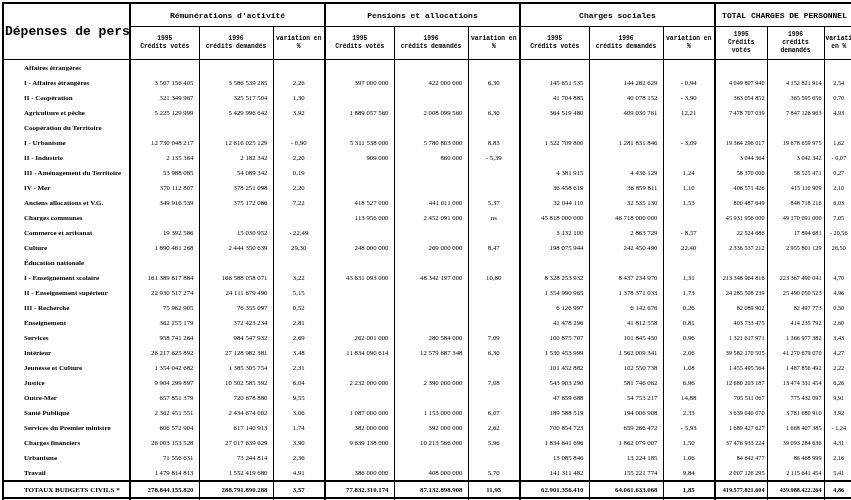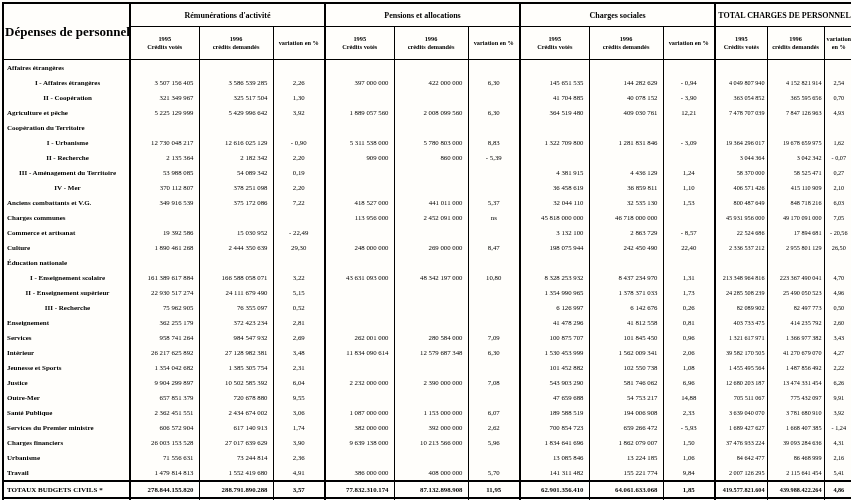--- a/index.html
+++ b/index.html
@@ -1,26 +1,26 @@
 <!DOCTYPE html>
 <html><head>
 <meta charset="utf-8">
 <style>
   html,body{margin:0;padding:0;background:#fcfbf8;width:851px;height:500px;overflow:hidden;}
   .page{width:847px;margin:2px auto 0;font-family:"Liberation Serif",serif;color:#000;}
   table{border-collapse:collapse;table-layout:fixed;width:847px;border:2px solid #000;background:#fffefb;}
   th,td{overflow:hidden;white-space:nowrap;}
-  thead th{border:1px solid #000;font-weight:bold;vertical-align:middle;}
+  thead th{border:1px solid #000;font-weight:bold;vertical-align:middle;font-family:Liberation Mono, monospace;}
   th.title{font-size:13px;}
   th.grp{font-size:8px;height:20px;border-left:2px solid #000;}
   th.sub{font-size:6.3px;height:30px;white-space:pre-line;line-height:1.25;}
   th.subgs{border-left:2px solid #000;}
   tbody td{border-left:1px solid #000;height:13px;vertical-align:middle;}
-  td.lbl{font-size:7px;font-weight:bold;padding-left:3px;border-left:none;}
-  td.ind{text-align:center;}
+  td.lbl{font-size:7px;font-weight:bold;padding-left:20px;border-left:none;}
+  td.ind{}
   td.n{text-align:right;padding-right:5px;font-size:6.8px;}
   td.v{text-align:center;font-size:6.8px;}
   td.gs{border-left:2px solid #000;}
   td.tg{font-size:6.2px;}
   td.n.tg{padding-right:2px;}
   tr.total td{font-weight:bold;border-top:2px solid #000;margin-top:24px;}
 </style>
 </head>
 <body>
 
@@ -158,21 +158,21 @@
           <td class="n">5 780 803 000</td>
           <td class="v">8,83</td>
           <td class="n gs">1 322 709 800</td>
           <td class="n">1 281 831 846</td>
           <td class="v">- 3,09</td>
           <td class="n gs tg">19 364 296 017</td>
           <td class="n tg">19 678 659 975</td>
           <td class="v tg">1,62</td>
         </tr>
         <tr class="item">
-          <td class="lbl ind">II - Recherche</td>
+          <td class="lbl ind">II - Industrie</td>
           <td class="n gs">2 135 364</td>
           <td class="n">2 182 342</td>
           <td class="v">2,20</td>
           <td class="n gs">909 000</td>
           <td class="n">860 000</td>
           <td class="v">- 5,39</td>
           <td class="n gs"></td>
           <td class="n"></td>
           <td class="v"></td>
           <td class="n gs tg">3 044 364</td>
@@ -203,21 +203,21 @@
           <td class="n"></td>
           <td class="v"></td>
           <td class="n gs">36 458 619</td>
           <td class="n">36 859 811</td>
           <td class="v">1,10</td>
           <td class="n gs tg">406 571 426</td>
           <td class="n tg">415 110 909</td>
           <td class="v tg">2,10</td>
         </tr>
         <tr class="item">
-          <td class="lbl">Anciens combattants et V.G.</td>
+          <td class="lbl">Anciens allocations et V.G.</td>
           <td class="n gs">349 916 539</td>
           <td class="n">375 172 086</td>
           <td class="v">7,22</td>
           <td class="n gs">418 527 000</td>
           <td class="n">441 011 000</td>
           <td class="v">5,37</td>
           <td class="n gs">32 044 110</td>
           <td class="n">32 535 130</td>
           <td class="v">1,53</td>
           <td class="n gs tg">800 487 649</td>
@@ -368,21 +368,21 @@
           <td class="n">12 579 687 348</td>
           <td class="v">6,30</td>
           <td class="n gs">1 530 453 999</td>
           <td class="n">1 562 009 341</td>
           <td class="v">2,06</td>
           <td class="n gs tg">39 582 170 505</td>
           <td class="n tg">41 270 679 070</td>
           <td class="v tg">4,27</td>
         </tr>
         <tr class="item">
-          <td class="lbl">Jeunesse et Sports</td>
+          <td class="lbl">Jeunesse et Culture</td>
           <td class="n gs">1 354 042 682</td>
           <td class="n">1 385 305 754</td>
           <td class="v">2,31</td>
           <td class="n gs"></td>
           <td class="n"></td>
           <td class="v"></td>
           <td class="n gs">101 452 882</td>
           <td class="n">102 550 738</td>
           <td class="v">1,08</td>
           <td class="n gs tg">1 455 495 564</td>

